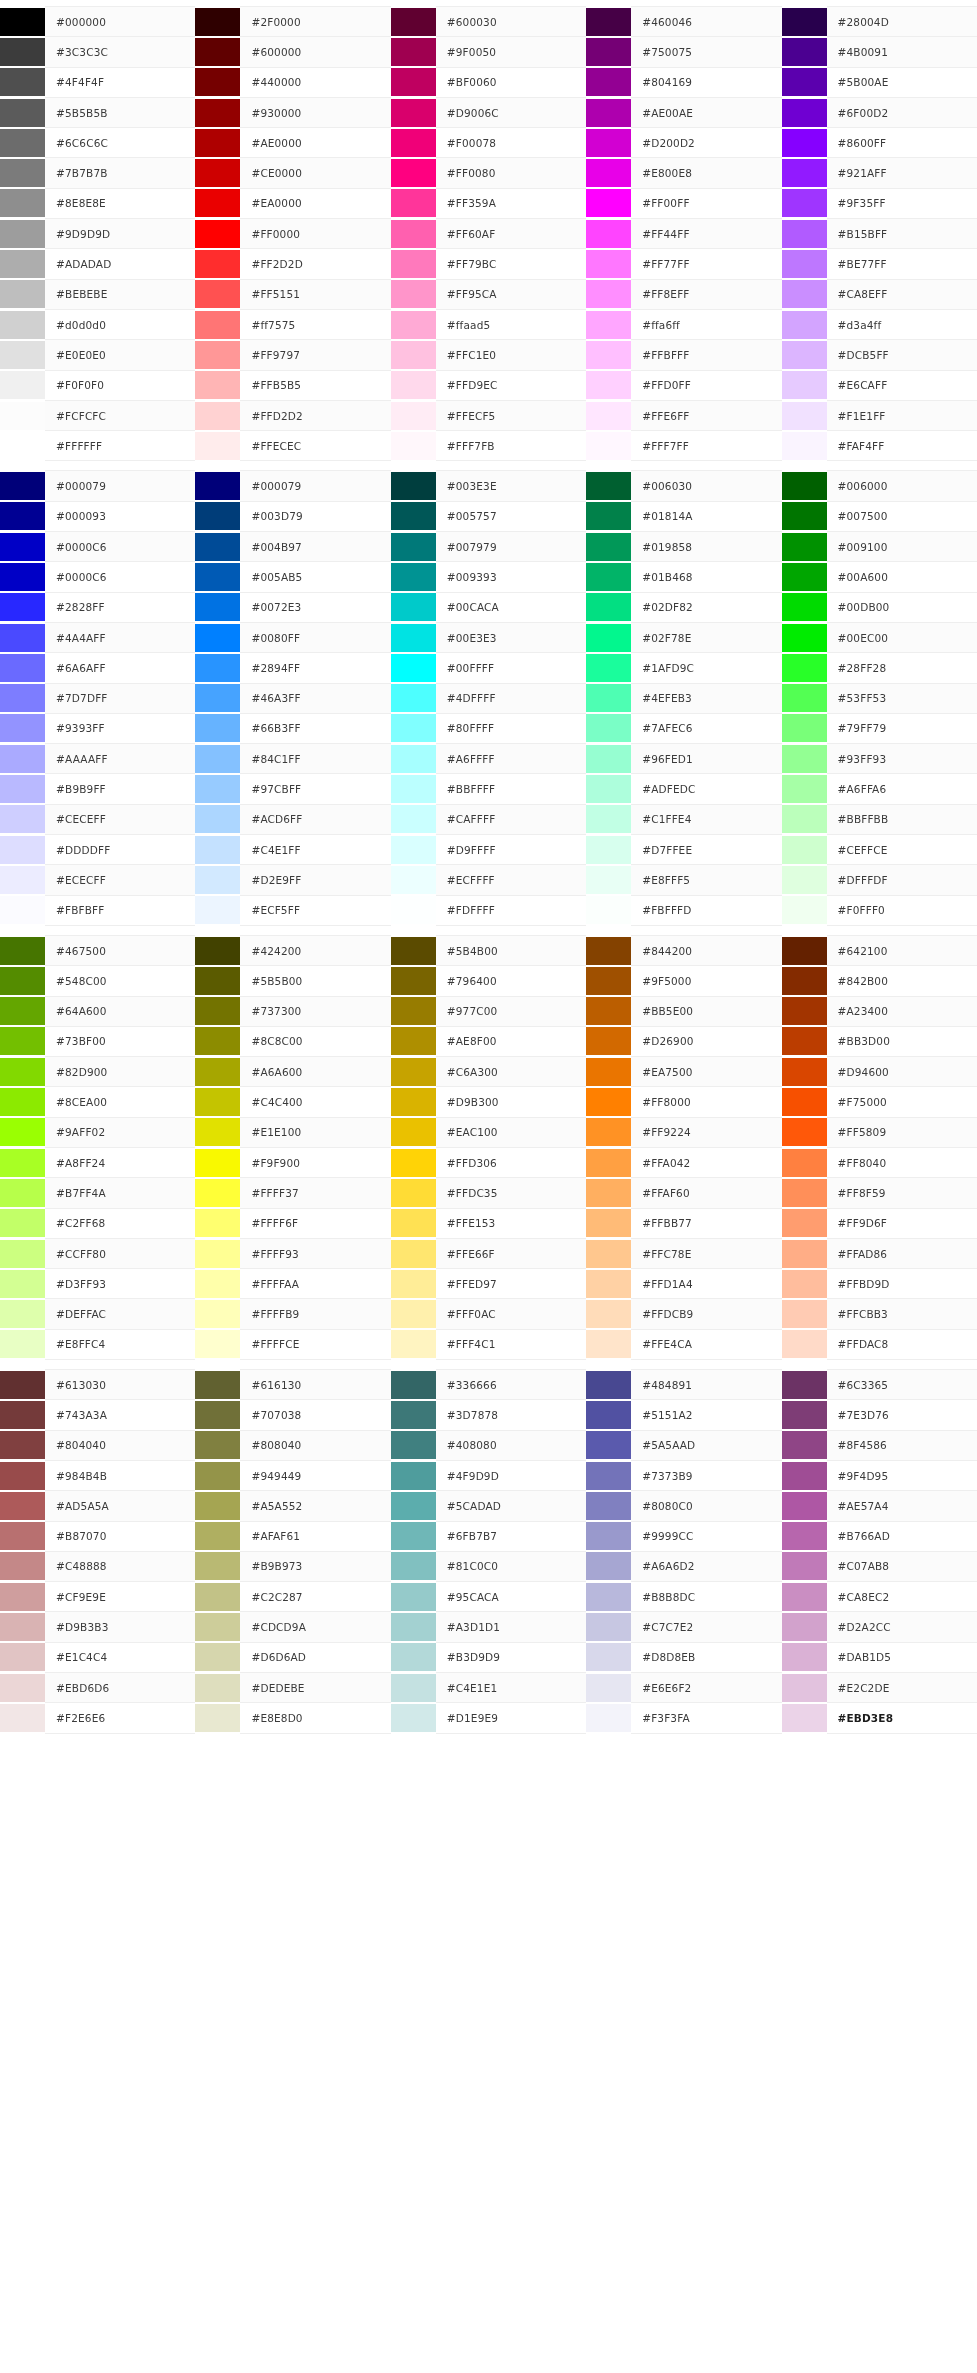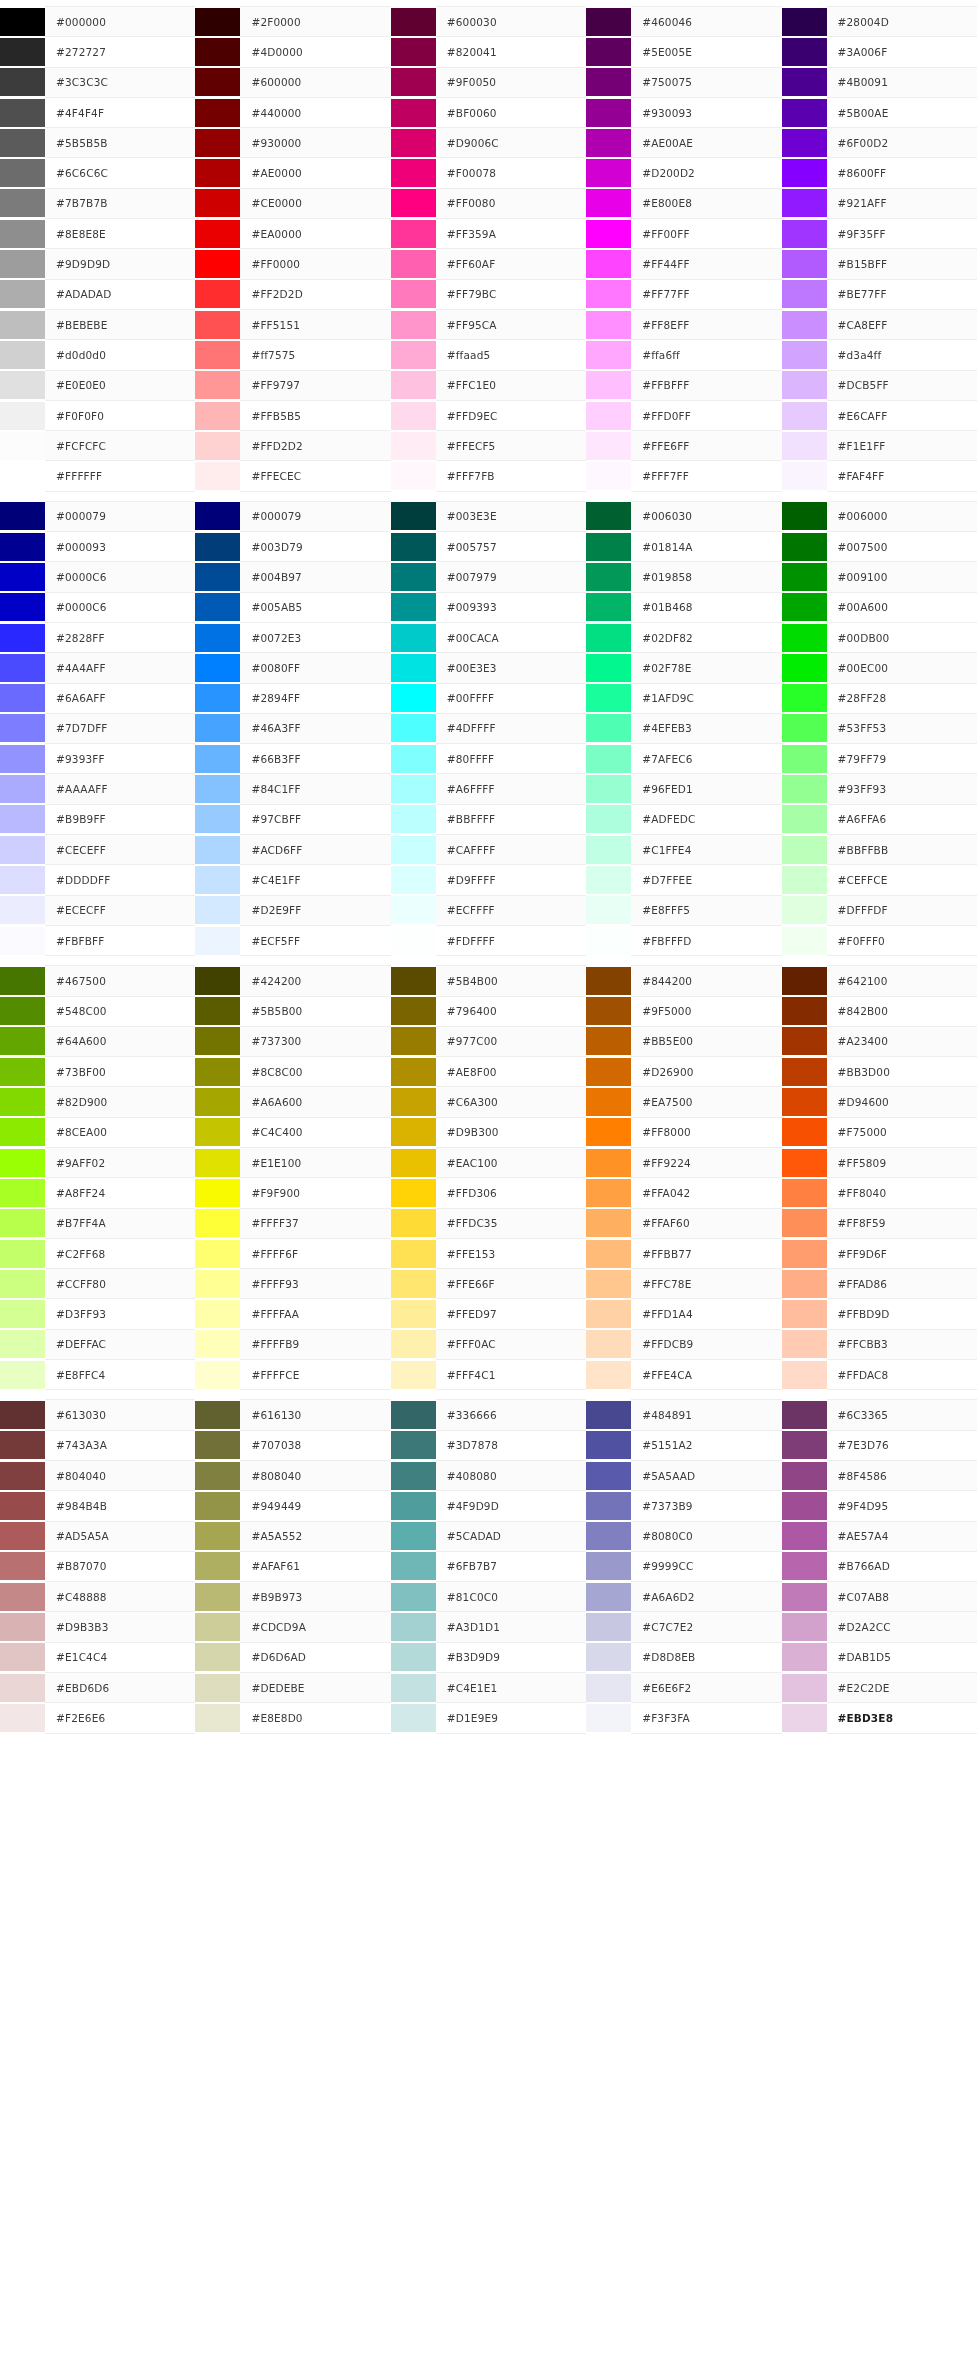--- a/index.html
+++ b/index.html
@@ -84,42 +84,20 @@
             <span class="chip" style="background: rgb(70, 0, 70);"></span>
           </td>
           <td class="label">#460046</td>
           <td class="swatch">
             <span class="chip" style="background: rgb(40, 0, 77);"></span>
           </td>
           <td class="label">#28004D</td>
         </tr>
         <tr>
           <td class="swatch">
-            <span class="chip" style="background: rgb(39, 39, 39);"></span>
-          </td>
-          <td class="label alt">#272727</td>
-          <td class="swatch">
-            <span class="chip" style="background: rgb(77, 0, 0);"></span>
-          </td>
-          <td class="label alt">#4D0000</td>
-          <td class="swatch">
-            <span class="chip" style="background: rgb(130, 0, 65);"></span>
-          </td>
-          <td class="label alt">#820041</td>
-          <td class="swatch">
-            <span class="chip" style="background: rgb(94, 0, 94);"></span>
-          </td>
-          <td class="label alt">#5E005E</td>
-          <td class="swatch">
-            <span class="chip" style="background: rgb(58, 0, 111);"></span>
-          </td>
-          <td class="label alt">#3A006F</td>
-        </tr>
-        <tr>
-          <td class="swatch">
             <span class="chip" style="background: rgb(60, 60, 60);"></span>
           </td>
           <td class="label">#3C3C3C</td>
           <td class="swatch">
             <span class="chip" style="background: rgb(96, 0, 0);"></span>
           </td>
           <td class="label">#600000</td>
           <td class="swatch">
             <span class="chip" style="background: rgb(159, 0, 80);"></span>
           </td>
@@ -142,21 +120,21 @@
             <span class="chip" style="background: rgb(117, 0, 0);"></span>
           </td>
           <td class="label alt">#440000</td>
           <td class="swatch">
             <span class="chip" style="background: rgb(191, 0, 96);"></span>
           </td>
           <td class="label alt">#BF0060</td>
           <td class="swatch">
             <span class="chip" style="background: rgb(147, 0, 147);"></span>
           </td>
-          <td class="label alt">#930093</td>
+          <td class="label alt">#804169</td>
           <td class="swatch">
             <span class="chip" style="background: rgb(91, 0, 174);"></span>
           </td>
           <td class="label alt">#5B00AE</td>
         </tr>
         <tr>
           <td class="swatch">
             <span class="chip" style="background: rgb(91, 91, 91);"></span>
           </td>
           <td class="label">#5B5B5B</td>
@@ -1215,20 +1193,42 @@
           </td>
           <td class="label">#81C0C0</td>
           <td class="swatch">
             <span class="chip" style="background: rgb(166, 166, 210);"></span>
           </td>
           <td class="label">#A6A6D2</td>
           <td class="swatch">
             <span class="chip" style="background: rgb(192, 122, 184);"></span>
           </td>
           <td class="label">#C07AB8</td>
+        </tr>
+        <tr>
+          <td class="swatch">
+            <span class="chip" style="background: rgb(207, 158, 158);"></span>
+          </td>
+          <td class="label alt">#CF9E9E</td>
+          <td class="swatch">
+            <span class="chip" style="background: rgb(194, 194, 135);"></span>
+          </td>
+          <td class="label alt">#C2C287</td>
+          <td class="swatch">
+            <span class="chip" style="background: rgb(149, 202, 202);"></span>
+          </td>
+          <td class="label alt">#95CACA</td>
+          <td class="swatch">
+            <span class="chip" style="background: rgb(184, 184, 220);"></span>
+          </td>
+          <td class="label alt">#B8B8DC</td>
+          <td class="swatch">
+            <span class="chip" style="background: rgb(202, 142, 194);"></span>
+          </td>
+          <td class="label alt">#CA8EC2</td>
         </tr>
         <tr>
           <td class="swatch">
             <span class="chip" style="background: rgb(217, 179, 179);"></span>
           </td>
           <td class="label">#D9B3B3</td>
           <td class="swatch">
             <span class="chip" style="background: rgb(205, 205, 154);"></span>
           </td>
           <td class="label">#CDCD9A</td>

